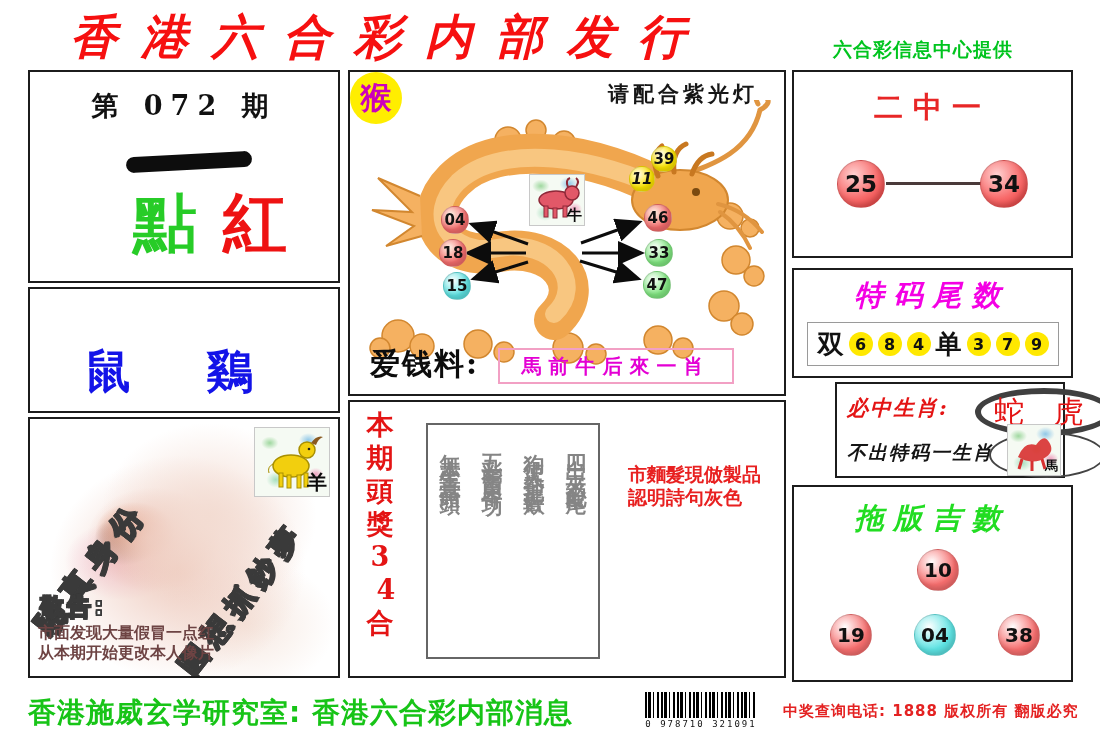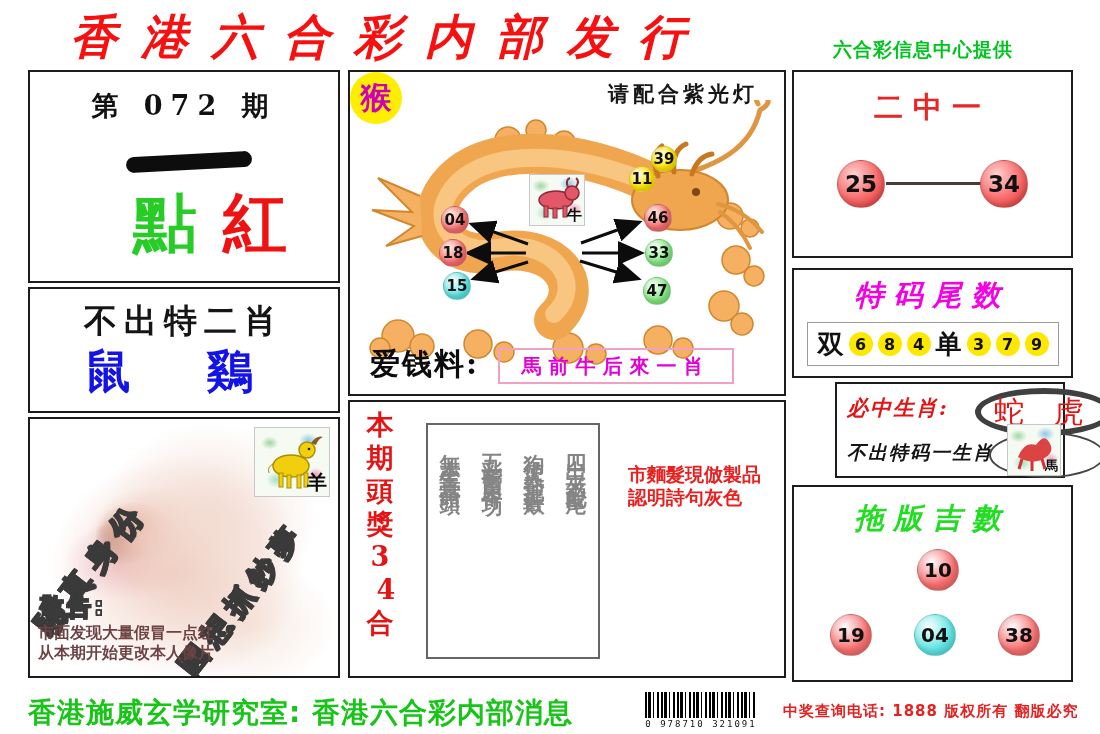--- a/index.html
+++ b/index.html
@@ -107,21 +107,20 @@
 
   <div class="box" style="left:28px;top:70px;width:312px;height:213px;">
     <div class="abs issue serif center">第 072 期</div>
     <div class="abs one-stroke"></div>
     <div class="abs dianhong serif center">
       <span class="dian">點</span><span class="hong">紅</span>
     </div>
   </div>
 
   <div class="box" style="left:28px;top:287px;width:312px;height:126px;">
-    <div class="abs nospecial serif center">不出特二肖</div>
     <div class="abs shuji serif center">鼠 鷄</div>
   </div>
 
   <div class="box" style="left:28px;top:417px;width:312px;height:261px;overflow:hidden;">
     <div class="photo"></div>
     <div class="abs stamp" style="right:8px;top:8px;width:74px;height:68px;">
       <svg width="74" height="68" viewBox="0 0 74 68">
         <ellipse cx="36" cy="38" rx="18" ry="11" fill="#f2cf0e" stroke="#a88f00" stroke-width="1.5"></ellipse>
         <rect x="24" y="45" width="4" height="14" fill="#f2cf0e" stroke="#a88f00"></rect>
         <rect x="32" y="47" width="4" height="13" fill="#f2cf0e" stroke="#a88f00"></rect>
@@ -203,39 +202,39 @@
         <path d="M38,12 q-3,-7 2,-9 M46,12 q4,-6 0,-9" fill="none" stroke="#8e2838" stroke-width="2"></path>
       </svg>
       <span class="stamp-char" style="font-size:15px;">牛</span>
     </div>
 
     <div class="monkey serif">猴</div>
 
     <div class="ball d24" style="left: 301px; top: 74px; background: radial-gradient(circle at 35% 30%, rgba(255, 255, 255, 0.85), rgb(255, 232, 0) 60%);">
         <span>39</span>
       </div>
-    <div class="ball d24" style="left: 279px; top: 94px; background: radial-gradient(circle at 35% 30%, rgba(255, 255, 255, 0.85), rgb(255, 232, 0) 60%);">
+    <div class="ball d24" style="left: 279px; top: 94px; background: radial-gradient(circle at 35% 30%, rgba(255, 255, 255, 0.85), rgb(255, 232, 0) 60%); font-style: italic;">
         <span>11</span>
       </div>
     <div class="ball d26" style="left: 91px; top: 134px; background: radial-gradient(circle at 35% 30%, rgba(255, 255, 255, 0.85), rgb(246, 110, 110) 60%);">
         <span>04</span>
       </div>
     <div class="ball d26" style="left: 294px; top: 132px; background: radial-gradient(circle at 35% 30%, rgba(255, 255, 255, 0.85), rgb(246, 110, 110) 60%);">
         <span>46</span>
       </div>
     <div class="ball d26" style="left: 89px; top: 167px; background: radial-gradient(circle at 35% 30%, rgba(255, 255, 255, 0.85), rgb(246, 110, 110) 60%);">
         <span>18</span>
       </div>
     <div class="ball d26" style="left: 295px; top: 167px; background: radial-gradient(circle at 35% 30%, rgba(255, 255, 255, 0.85), rgb(130, 232, 130) 60%);">
         <span>33</span>
       </div>
     <div class="ball d26" style="left: 93px; top: 200px; background: radial-gradient(circle at 35% 30%, rgba(255, 255, 255, 0.85), rgb(94, 227, 227) 60%);">
         <span>15</span>
       </div>
-    <div class="ball d26" style="left: 293px; top: 205px; background: radial-gradient(circle at 35% 30%, rgba(255, 255, 255, 0.85), rgb(130, 232, 130) 60%);">
+    <div class="ball d26" style="left: 293px; top: 199px; background: radial-gradient(circle at 35% 30%, rgba(255, 255, 255, 0.85), rgb(130, 232, 130) 60%);">
         <span>47</span>
       </div>
 
     <div class="abs lm-label serif">爱钱料:</div>
     <div class="abs lm-box serif">馬前牛后來一肖</div>
   </div>
 
   <div class="box" style="left:348px;top:400px;width:438px;height:278px;">
     <div class="abs prize-col serif">
       <span>本</span>

